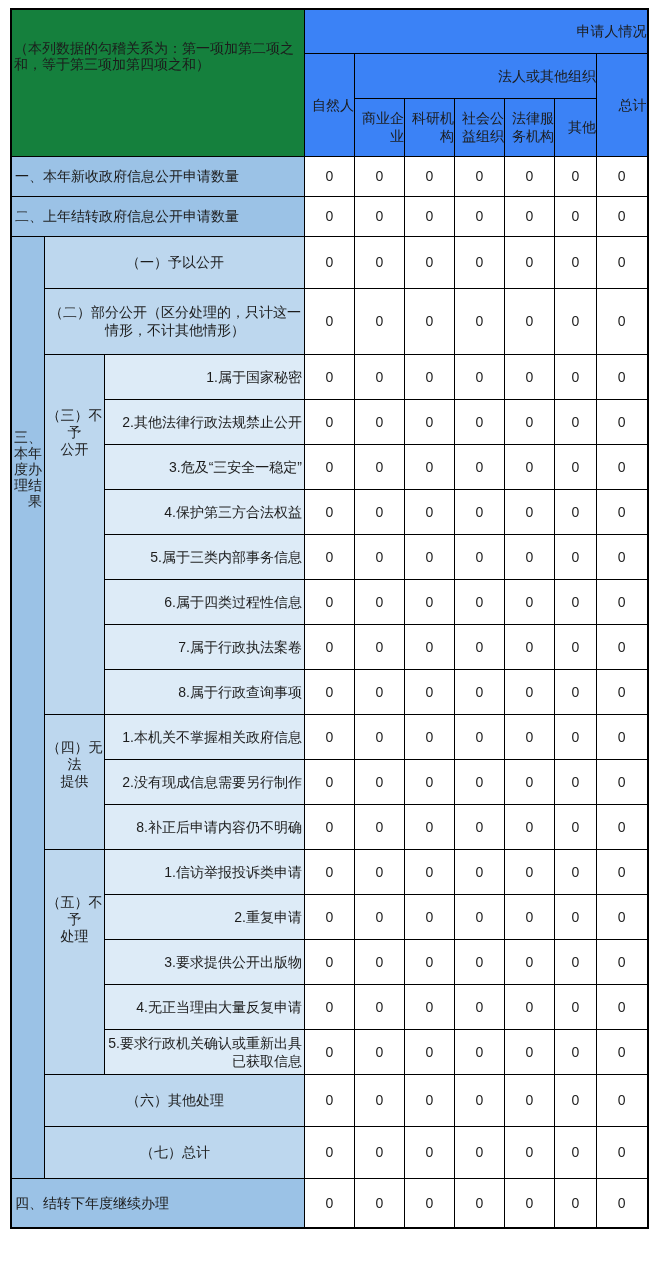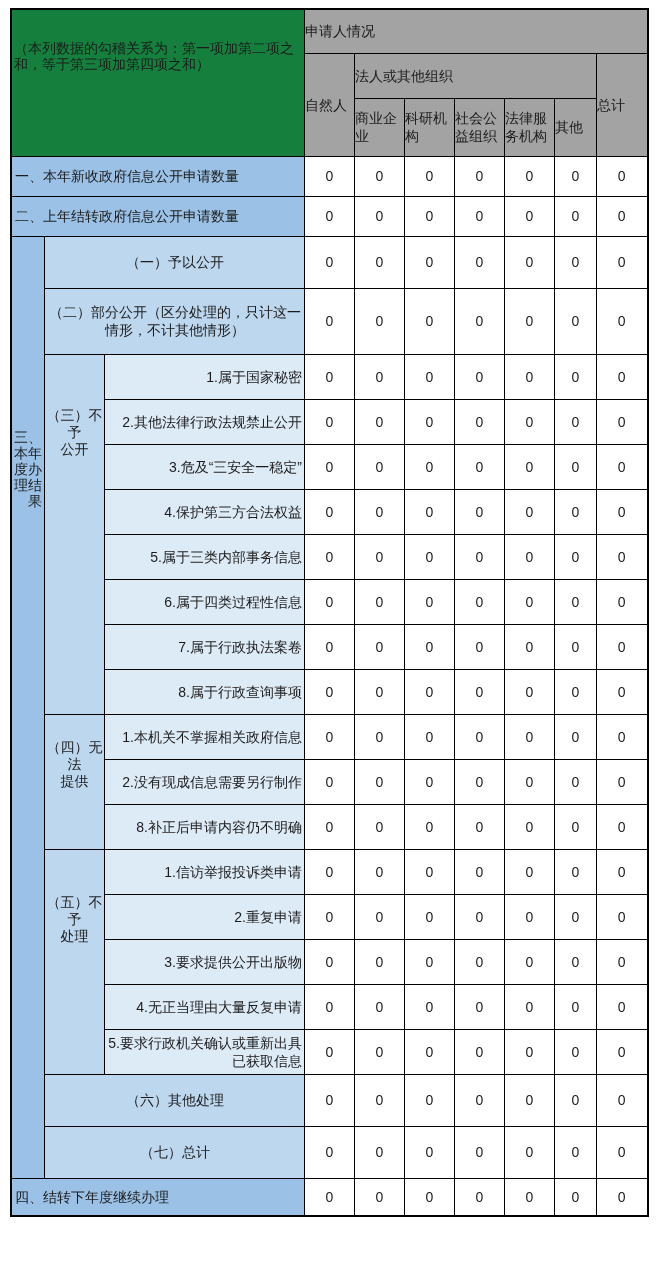--- a/index.html
+++ b/index.html
@@ -1,34 +1,34 @@
 <!DOCTYPE html>
 <html><head>
 <meta charset="utf-8">
 <style>
   html,body{margin:0;padding:0;background:#ffffff;}
   body{width:660px;height:1281px;position:relative;font-family:"Liberation Sans",sans-serif;}
   table{border-collapse:collapse;table-layout:fixed;position:absolute;left:10px;top:8px;border:2px solid #000;}
   td{border:1px solid #000;padding:0;font-size:14px;color:#1c1c1c;overflow:hidden;}
   
-  .hd{background:#a3a3a3;text-align:left;vertical-align:middle;line-height:18px;}
+  .hd{background:#3b82f6;text-align:right;vertical-align:middle;line-height:18px;}
   .note{background:#15803d;text-align:left;vertical-align:top;padding:30px 1px 0 2px;line-height:16px;}
   .hr1{height:44px}.hr2{height:45px}.hr3{height:58px}
   
   .lbl{line-height:18px;}
   .l1{background:#9bc2e6;text-align:left;vertical-align:middle;padding-left:3px;}
   .vert{background:#9bc2e6;text-align:right;vertical-align:top;padding:192px 2px 0 2px;line-height:16px;word-break:break-all;}
   .l2{background:#bdd7ee;text-align:center;vertical-align:middle;padding:2px 2px 2px 3px;}
   .group{background:#bdd7ee;text-align:center;vertical-align:top;white-space:pre-line;line-height:17px;word-break:break-all;padding-left:1px;padding-right:1px;margin-left:48px;}
   .g0{padding-top:52px}.g1{padding-top:24px}.g2{padding-top:44px}
   .l3{background:#ddebf7;text-align:right;vertical-align:middle;padding:2px 2px 2px 2px;}
   
   .val{background:#ffffff;text-align:center;vertical-align:middle;color:#222;}
   
-  .rt{height:40px}.rl2{height:52px}.rl2b{height:66px}.ri{height:45px}.rlast{height:38px}
+  .rt{height:40px}.rl2{height:52px}.rl2b{height:66px}.ri{height:45px}.rlast{height:50px}
 </style>
 </head>
 <body>
 
 <table>
   <colgroup>
     <col style="width:33px">
       <col style="width:60px">
       <col style="width:200px">
     <col style="width:50px">

